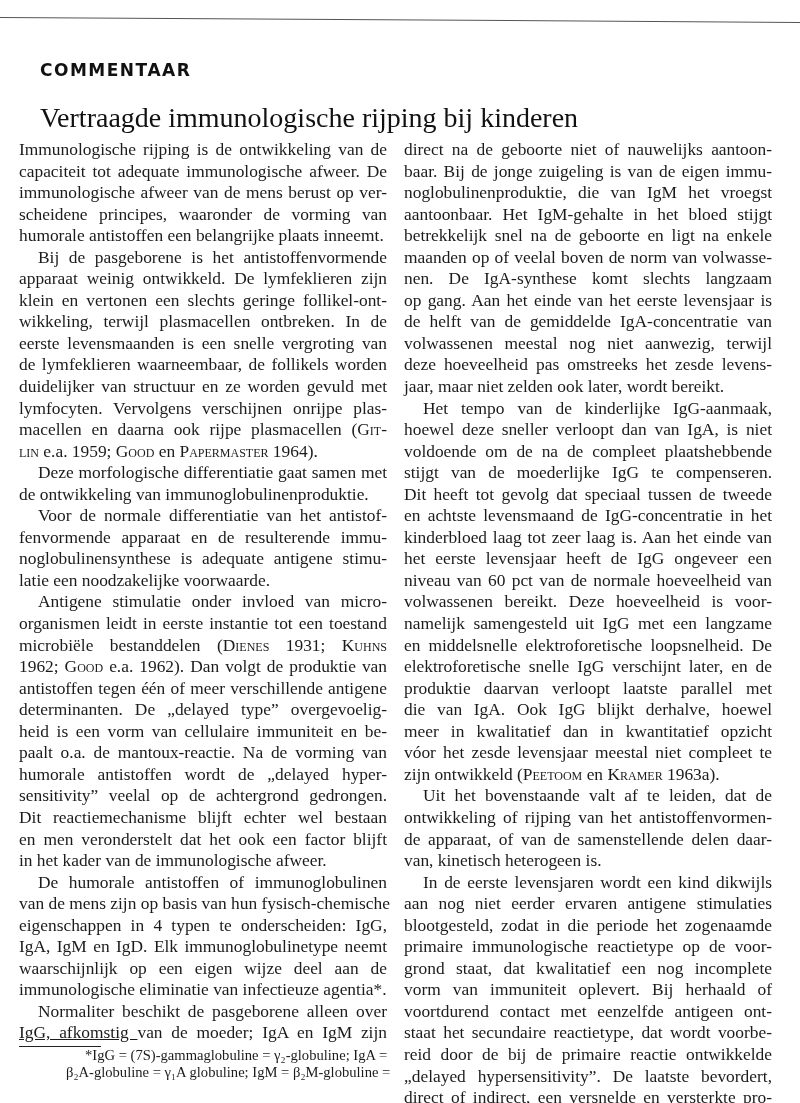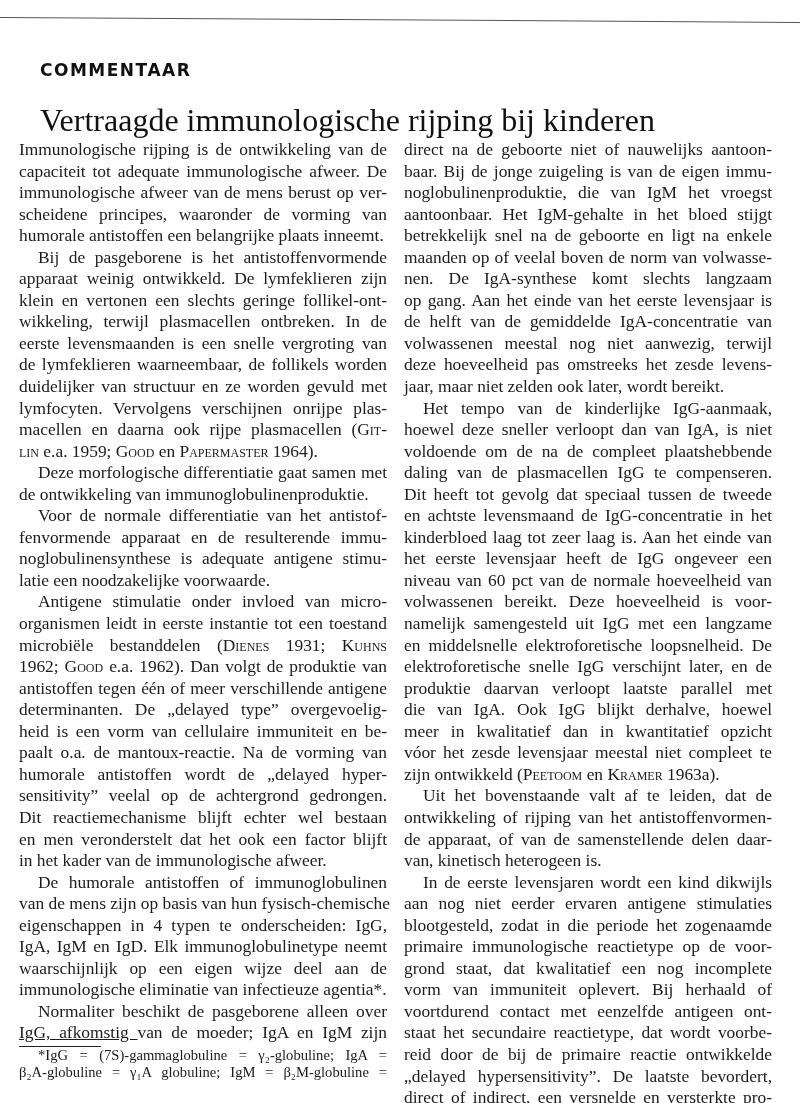--- a/index.html
+++ b/index.html
@@ -3,32 +3,32 @@
 <meta charset="utf-8">
 <style>
   html, body { margin:0; padding:0; background:#ffffff; }
   body { width:800px; height:1103px; position:relative; overflow:hidden;
          font-family:"DejaVu Serif","Liberation Serif",serif; color:#1a1a1a; }
   .topline { position:absolute; left:0; top:17px; width:800px; height:1px;
              background:#555; transform:rotate(0.35deg); transform-origin:left center; }
   .kicker { position:absolute; left:40px; top:60px; font-family:"DejaVu Sans","Liberation Sans",sans-serif;
             font-weight:bold; font-size:17px; letter-spacing:1.5px; color:#111;text-align:right; }
   .headline { position:absolute; left:40px; top:102px; font-family:"Liberation Serif",serif;
-              font-size:32px; color:#111; white-space:nowrap; }
+              font-size:28px; color:#111; white-space:nowrap; }
   .col { position:absolute; top:139px; width:368px; font-family:"Liberation Serif",serif;
          font-size:17.4px; line-height:21.55px; color:#1b1b1b; }
   .col.left { left:19px; }
   .col.right { left:404px; }
   .line { display:block; white-space:nowrap; text-align:justify; text-align-last:justify; height:21.55px; overflow:visible; }
   .line.last { text-align-last:left; }
   .line.indent { padding-left:19px; }
   .sc { font-variant:small-caps; }
   .rule { display:block; width:82px; height:1px; background:#222; margin:2px 0 0 0; }
   .fn { font-size:14.6px; line-height:17.5px; width:368px; }
-  .fn .line { height:17.5px; }
+  .fn .line { height:17.5px;margin-left:47px; }
   .fn .line.indent { padding-left:19px; }
   .u { text-decoration:underline; }
 </style>
 </head>
 <body>
 
 <div class="topline"></div>
 
 <div class="kicker">COMMENTAAR</div>
 <h1 class="headline" style="margin:0;font-weight:normal;">Vertraagde immunologische rijping bij kinderen</h1>
@@ -95,21 +95,21 @@
       <span class="line">maanden op of veelal boven de norm van volwasse-</span>
       <span class="line">nen. De IgA-synthese komt slechts langzaam</span>
       <span class="line">op gang. Aan het einde van het eerste levensjaar is</span>
       <span class="line">de helft van de gemiddelde IgA-concentratie van</span>
       <span class="line">volwassenen meestal nog niet aanwezig, terwijl</span>
       <span class="line">deze hoeveelheid pas omstreeks het zesde levens-</span>
       <span class="line last">jaar, maar niet zelden ook later, wordt bereikt.</span>
       <span class="line indent">Het tempo van de kinderlijke IgG-aanmaak,</span>
       <span class="line">hoewel deze sneller verloopt dan van IgA, is niet</span>
       <span class="line">voldoende om de na de compleet plaatshebbende</span>
-      <span class="line">daling van de plasmacellen IgG te compenseren.</span>
+      <span class="line">stijgt van de moederlijke IgG te compenseren.</span>
       <span class="line">Dit heeft tot gevolg dat speciaal tussen de tweede</span>
       <span class="line">en achtste levensmaand de IgG-concentratie in het</span>
       <span class="line">kinderbloed laag tot zeer laag is. Aan het einde van</span>
       <span class="line">het eerste levensjaar heeft de IgG ongeveer een</span>
       <span class="line">niveau van 60 pct van de normale hoeveelheid van</span>
       <span class="line">volwassenen bereikt. Deze hoeveelheid is voor-</span>
       <span class="line">namelijk samengesteld uit IgG met een langzame</span>
       <span class="line">en middelsnelle elektroforetische loopsnelheid. De</span>
       <span class="line">elektroforetische snelle IgG verschijnt later, en de</span>
       <span class="line">produktie daarvan verloopt laatste parallel met</span>

